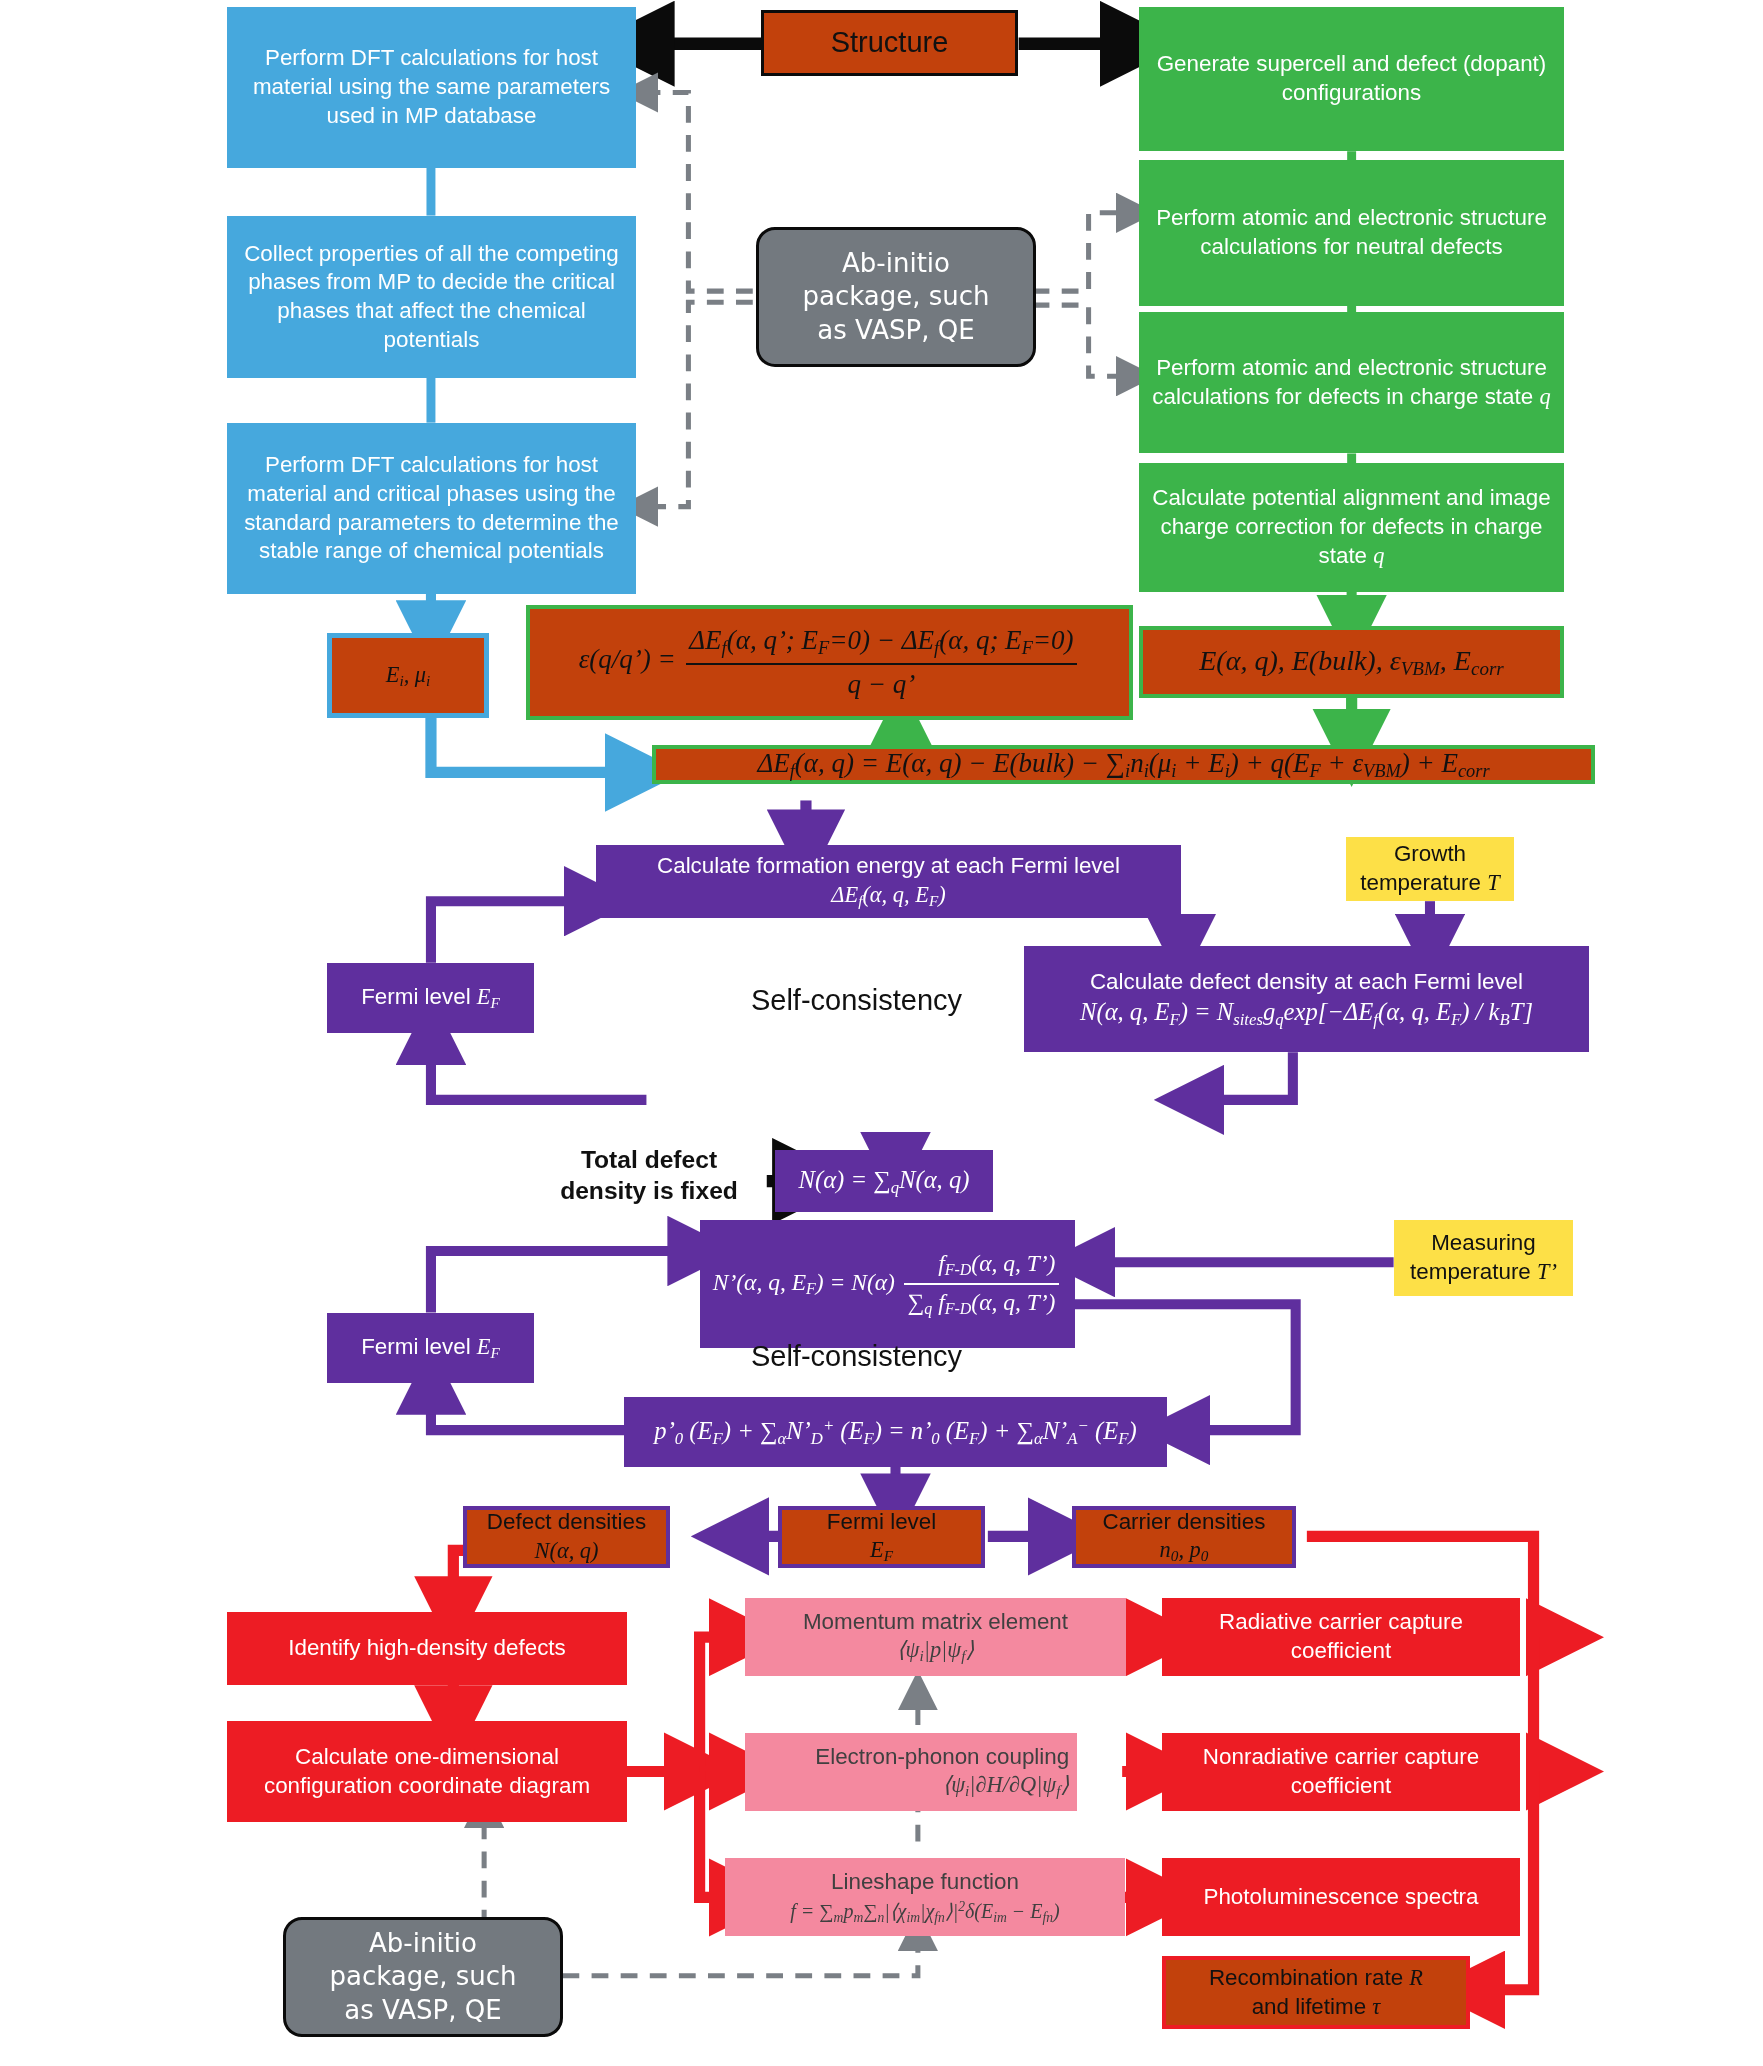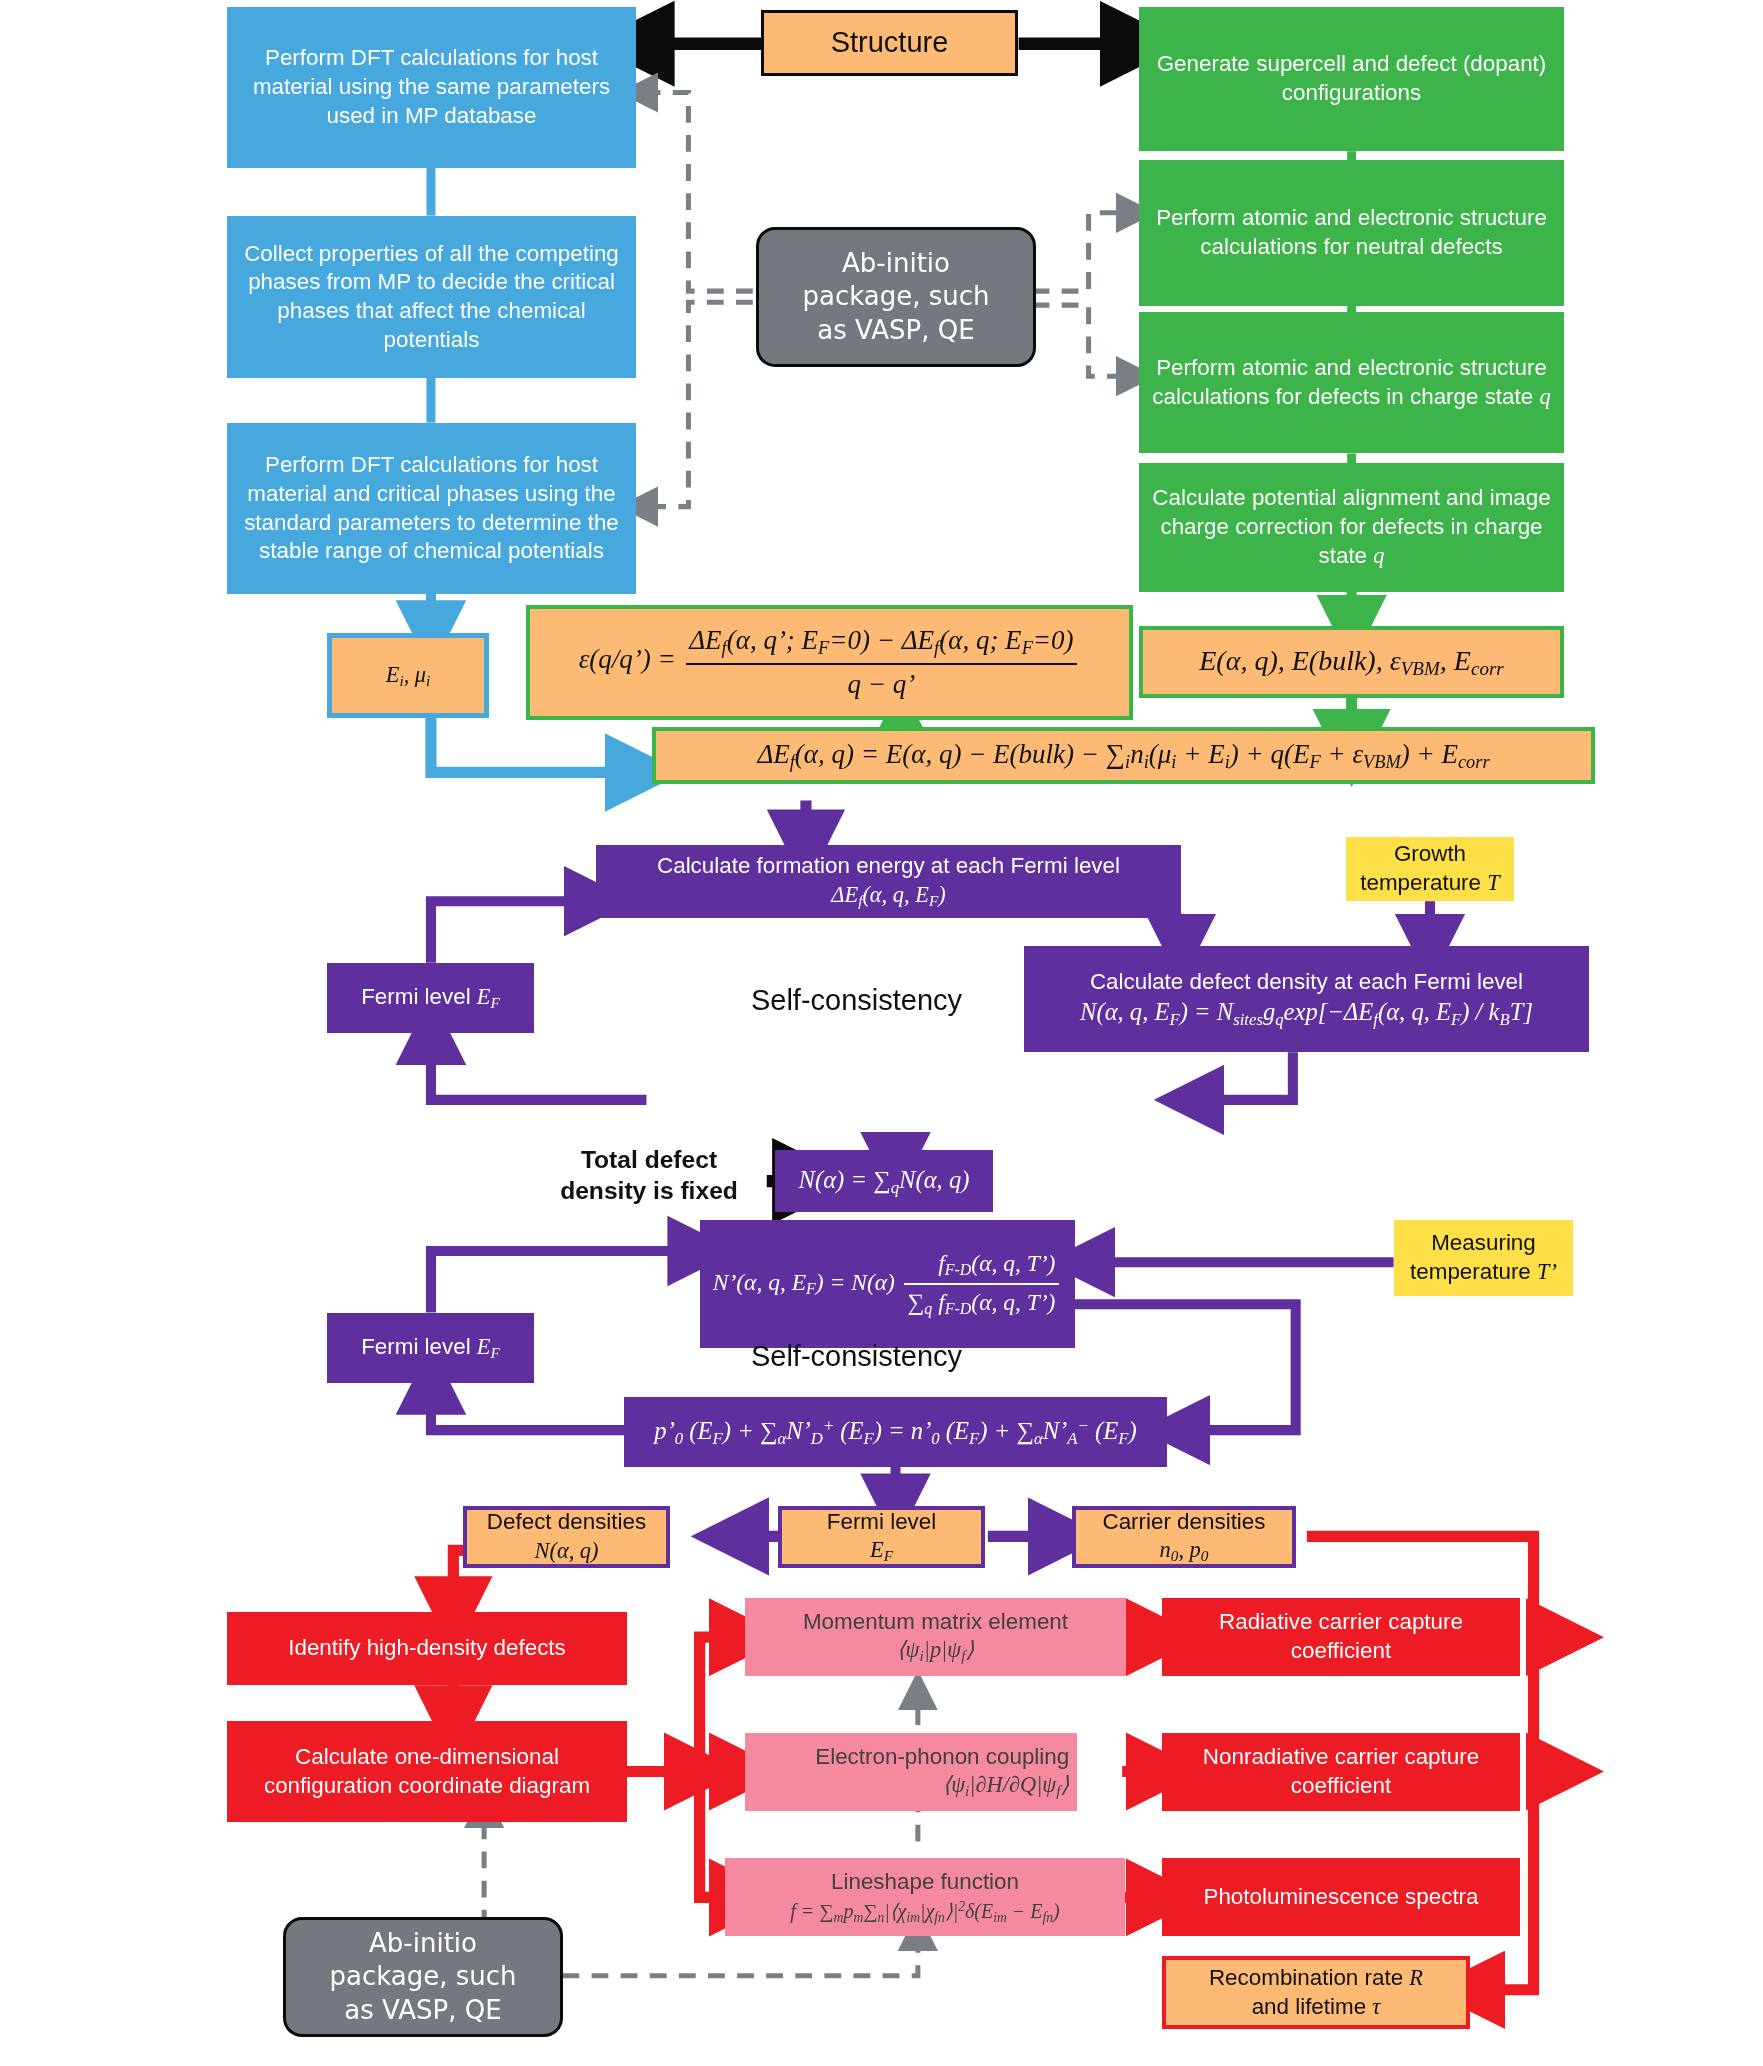--- a/index.html
+++ b/index.html
@@ -6,21 +6,21 @@
   body{font-family:"Liberation Sans",sans-serif;}
   #stage{position:relative;width:1763px;height:2066px;background:#fff;overflow:hidden;}
   .box{position:absolute;box-sizing:border-box;display:flex;align-items:center;justify-content:center;text-align:center;line-height:1.28;}
   .txt{display:block;width:100%;padding:0 7.8px;box-sizing:border-box;}
   .blue{background:#46a8dd;color:#fff;font-size:22.4px;}
   .green{background:#3cb44a;color:#fff;font-size:22.4px;}
   .purple{background:#5f2f9e;color:#fff;font-size:22.4px;}
   .red{background:#ed1c24;color:#fff;font-size:22.4px;}
   .pink{background:#f4899f;color:#404040;font-size:22.4px;}
   .lilac{background:#fde047;color:#111;font-size:22.4px;}
-  .grey{background:#fdba74;color:#111;font-size:22.4px;}
+  .grey{background:#c2410c;color:#111;font-size:22.4px;}
   .gpill{background:#73797f;color:#fff;font-size:26px;border:3.9px solid #0a0a0a;border-radius:19px;font-family:"DejaVu Sans",sans-serif;}
   .bd-black{border:3.4px solid #0b0b0b;}
   .bd-green{border:4.5px solid #3cb44a;}
   .bd-blue{border:5px solid #46a8dd;}
   .bd-purple{border:4.5px solid #5f2f9e;}
   .bd-red{border:4.5px solid #ed1c24;}
   .plain{position:absolute;color:#111;font-size:23.5px;text-align:center;line-height:1.25;}
   .mathy{font-family:"Liberation Serif",serif;font-style:italic;}
   .sub{font-size:0.68em;vertical-align:-0.28em;font-style:italic;}
   .sup{font-size:0.68em;vertical-align:0.5em;}
@@ -162,21 +162,21 @@
   <div class="box grey bd-green" style="left:526px;top:605px;width:607px;height:115px;">
     <span class="txt mathy" style="font-size:27px;">
       ε(q/q’) =
       <span class="frac">
         <span class="num">ΔE<span class="sub">f</span>(α, q’; E<span class="sub">F</span>=0) − ΔE<span class="sub">f</span>(α, q; E<span class="sub">F</span>=0)</span>
         <span class="den">q − q’</span>
       </span>
     </span>
   </div>
 
-  <div class="box grey bd-green" style="left:652px;top:727px;width:943px;height:57px;">
+  <div class="box grey bd-green" style="left:652px;top:745px;width:943px;height:39px;">
     <span class="txt mathy" style="font-size:27px;">
       ΔE<span class="sub">f</span>(α, q) = E(α, q) − E(bulk) − ∑<span class="sub">i</span>n<span class="sub">i</span>(μ<span class="sub">i</span> + E<span class="sub">i</span>) + q(E<span class="sub">F</span> + ε<span class="sub">VBM</span>) + E<span class="sub">corr</span>
     </span>
   </div>
 
   <div class="box purple" style="left:596px;top:845px;width:585px;height:73px;">
     <span class="txt">
       <span>Calculate formation energy at each Fermi level</span><br>
       <span class="mathy">ΔE<span class="sub">f</span>(α, q, E<span class="sub">F</span>)</span>
     </span>

